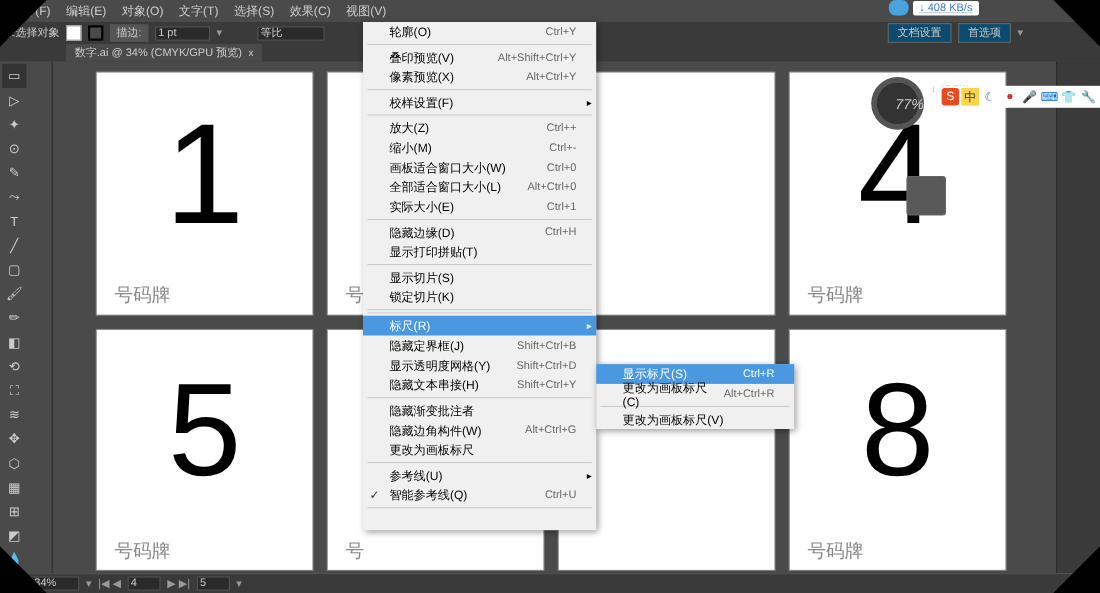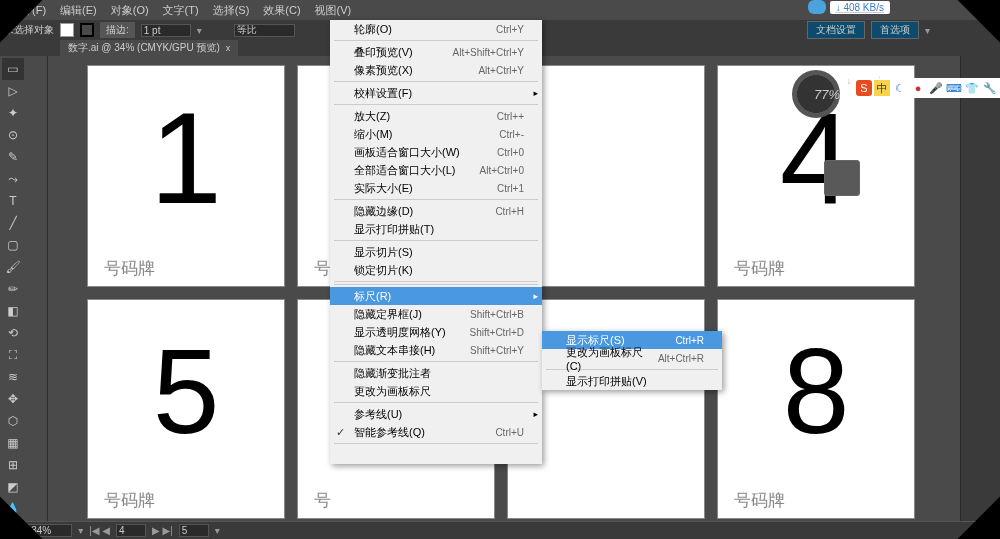--- a/index.html
+++ b/index.html
@@ -250,20 +250,24 @@
     </div>
     <div class="mi">
       <span>隐藏文本串接(H)</span>
       <span class="sc">Shift+Ctrl+Y</span>
     </div>
     <div class="sep"></div>
     <div class="mi">
       <span>隐藏渐变批注者</span>
     </div>
     <div class="mi">
+      <span>隐藏边角构件(W)</span>
+      <span class="sc">Alt+Ctrl+G</span>
+    </div>
+    <div class="mi">
       <span>更改为画板标尺</span>
     </div>
     <div class="sep"></div>
     <div class="mi">
       <span>参考线(U)</span>
       <span class="arrow">▸</span>
     </div>
     <div class="mi check">
       <span>智能参考线(Q)</span>
       <span class="sc">Ctrl+U</span>
@@ -275,21 +279,21 @@
     <div class="mi hl">
       <span>显示标尺(S)</span>
       <span class="sc">Ctrl+R</span>
     </div>
     <div class="mi">
       <span>更改为画板标尺(C)</span>
       <span class="sc">Alt+Ctrl+R</span>
     </div>
     <div class="sep"></div>
     <div class="mi">
-      <span>显示打印拼贴(V)</span>
+      <span>更改为画板标尺(V)</span>
     </div>
   </div>
 
 <div class="dial">
   <div>77%</div>
   <div style="position:absolute;right:-44px;top:6px;font-size:9px;color:#ea8">↓ <span>15.3K/s</span></div>
 </div>
 <div class="mini-panel"></div>
 <div class="ime-bar">
   <div class="ico ime-s">S</div>

